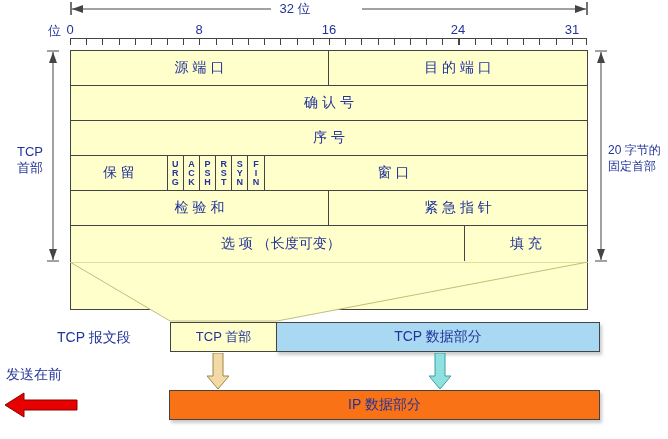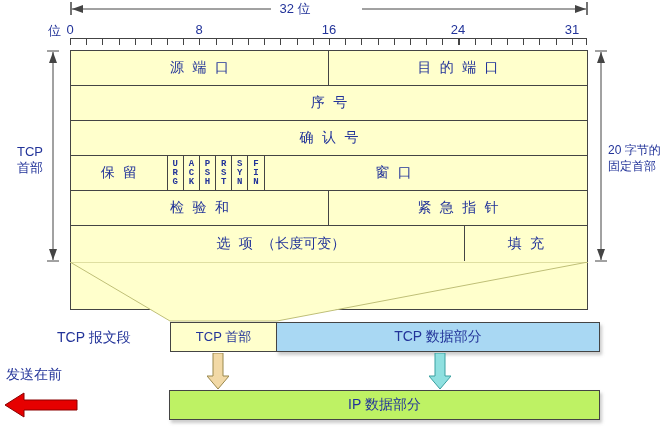--- a/index.html
+++ b/index.html
@@ -16,21 +16,21 @@
   .bit-unit { position:absolute; left:48px; top:22px; font-size:13px; }
   .bitnum { position:absolute; top:22px; font-size:13px; transform:translateX(-50%); }
   .ruler {
     position:absolute; left:70px; top:38px; width:517px; height:7px;
     border-top:1px solid #444; border-right:1px solid #444;
     background-image:repeating-linear-gradient(to right,#444 0px,#444 1px,transparent 1px,transparent 16.1875px);
   }
   
   .tbl {
     position:absolute; left:70px; top:50px; width:518px; height:260px;
-    border:1px solid #444; background:#FFFFCC;font-family:Liberation Mono, monospace;
+    border:1px solid #444; background:#FFFFCC;
   }
   .trow { display:flex; height:35px; border-bottom:1px solid #444; }
   .trow:last-child { border-bottom:none;padding-left:27px; }
   .tcell {
     display:flex; align-items:center; justify-content:center;
     border-right:1px solid #444; font-size:14px; text-align:center;
   }
   .tcell:last-child { border-right:none;text-align:center; }
   .two-line { white-space:pre-line; font-size:12px; line-height:14px; }
   .flag { font-size:9px; line-height:9px; font-weight:bold; white-space:pre-line; }
@@ -43,21 +43,21 @@
   .funnel-svg { position:absolute; left:70px; top:262px; }
   
   .bar-box {
     position:absolute; height:30px; border:1px solid #444;
     display:flex; align-items:center; justify-content:center;
     font-size:14px; box-shadow:2px 3px 3px rgba(110,110,110,0.35);
   }
   .tcp-hdr-box  { left:170px; top:322px; width:107px; background:#FFFFCC; font-size:13px; box-shadow:none; }
   .tcp-data-box { left:276px; top:322px; width:324px; background:#A9D8F3; }
   .ip-hdr-box   { left:104px; top:390px; width:66px;  background:#99FF99; font-size:13px; }
-  .ip-data-box  { left:169px; top:390px; width:431px; background:#bef264; }
+  .ip-data-box  { left:169px; top:390px; width:431px; background:#f97316; }
   .seg-label { position:absolute; left:57px; top:329px; font-size:14px; }
   .dir-label { position:absolute; left:6px;  top:366px; font-size:14px; }
   .down-arrow { position:absolute; top:353px; }
   .red-arrow  { position:absolute; left:4px; top:392px; }
 </style>
 </head>
 <body>
 
 <div class="diagram">
 
@@ -78,24 +78,24 @@
   <span class="bitnum" style="left:458px">24</span>
   <span class="bitnum" style="left:572px">31</span>
   <div class="ruler"></div>
 
   <div class="tbl">
     <div class="trow">
       <div class="tcell" style="flex:0 0 50%">源 端 口</div>
       <div class="tcell" style="flex:0 0 50%">目 的 端 口</div>
     </div>
     <div class="trow">
-      <div class="tcell" style="flex:0 0 100%">序  号</div>
+      <div class="tcell" style="flex:0 0 100%">确 认 号</div>
     </div>
     <div class="trow">
-      <div class="tcell" style="flex:0 0 100%">确 认 号</div>
+      <div class="tcell" style="flex:0 0 100%">序  号</div>
     </div>
     <div class="trow">
       <div class="tcell" style="flex:0 0 18.75%">保 留</div>
       <div class="tcell flag" style="flex:0 0 3.125%">U
 R
 G</div>
       <div class="tcell flag" style="flex:0 0 3.125%">A
 C
 K</div>
       <div class="tcell flag" style="flex:0 0 3.125%">P

